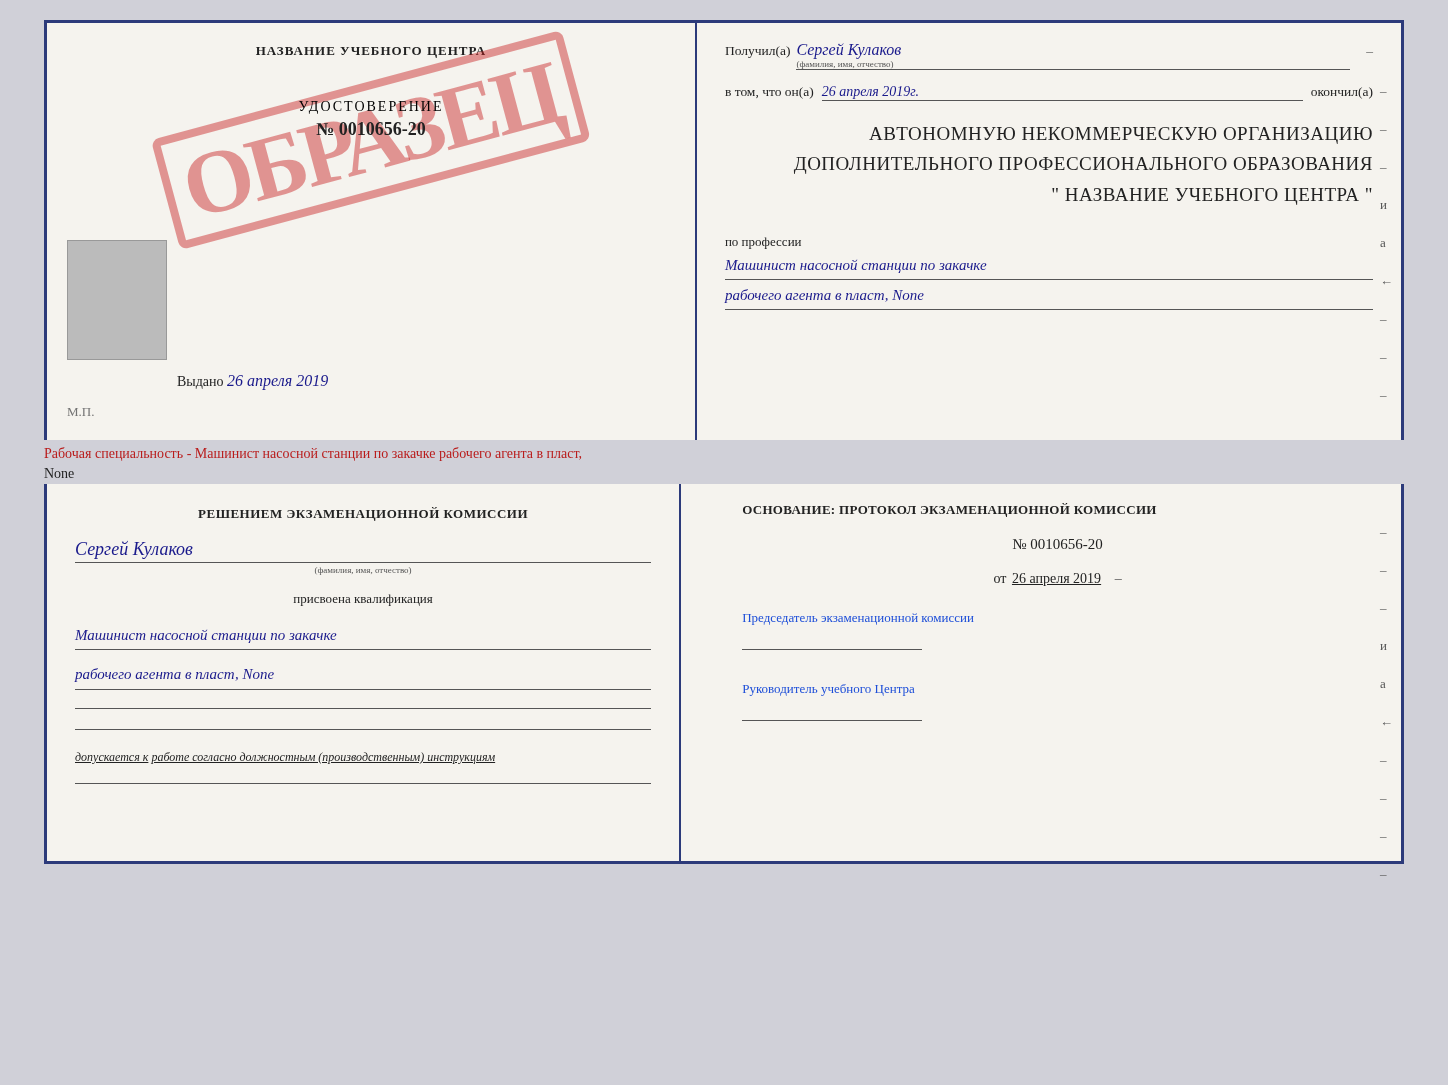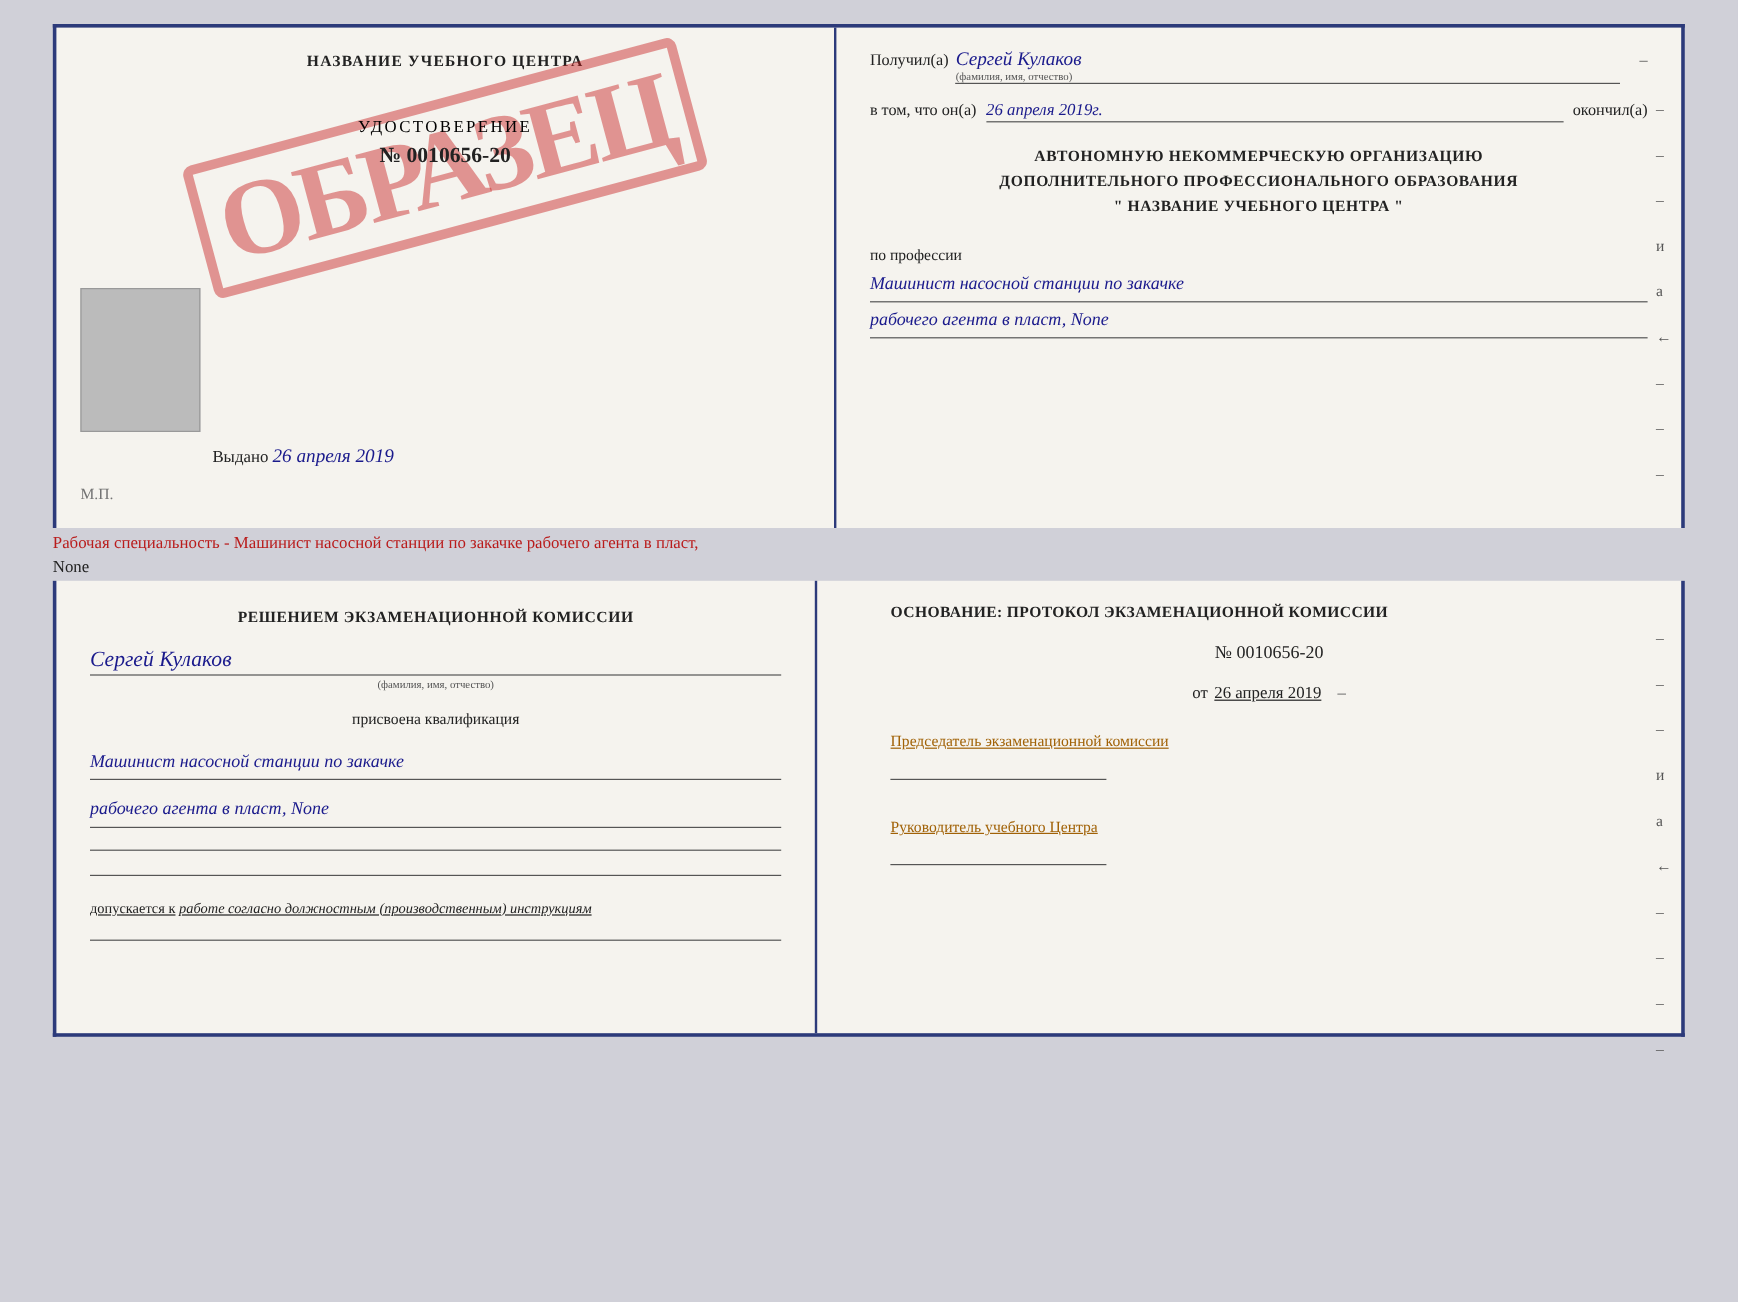--- a/index.html
+++ b/index.html
@@ -175,23 +175,23 @@
       font-size: 13.5px;
       color: #222;
     }
 
     .okonchil-label {
       margin-left: auto;
       white-space: nowrap;
     }
 
     .center-text-block {
-      text-align: center;
-      font-size: 13px;
-      font-weight: bold;
+      text-align: right;
+      font-size: 19px;
+      font-weight: normal;
       letter-spacing: 0.5px;
       text-transform: uppercase;
       color: #222;
       line-height: 1.6;
       margin: 4px 0;
     }
 
     .profession-block {
       margin-top: 4px;
     }
@@ -312,20 +312,21 @@
       width: 100%;
     }
 
     .dopuskaetsya-text {
       font-size: 12px;
       color: #222;
       margin-top: 10px;
     }
 
     .dopuskaetsya-text span {
+      font-style: italic;
       text-decoration: underline;
     }
 
     
     .osnovanie-title {
       font-size: 13px;
       color: #222;
       font-weight: bold;
       text-transform: uppercase;
       letter-spacing: 0.3px;
@@ -346,23 +347,22 @@
 
     .podpis-block {
       margin-top: 8px;
       display: flex;
       flex-direction: column;
       gap: 6px;
     }
 
     .podpis-label {
       font-size: 13px;
-      color: #a16207;
+      color: #1d4ed8;
       line-height: 1.4;
-      text-decoration: underline;
     }
 
     .podpis-line {
       border-bottom: 1px solid #555;
       width: 180px;
       height: 1px;
       margin-top: 16px;
     }
 
     .right-dashes {

